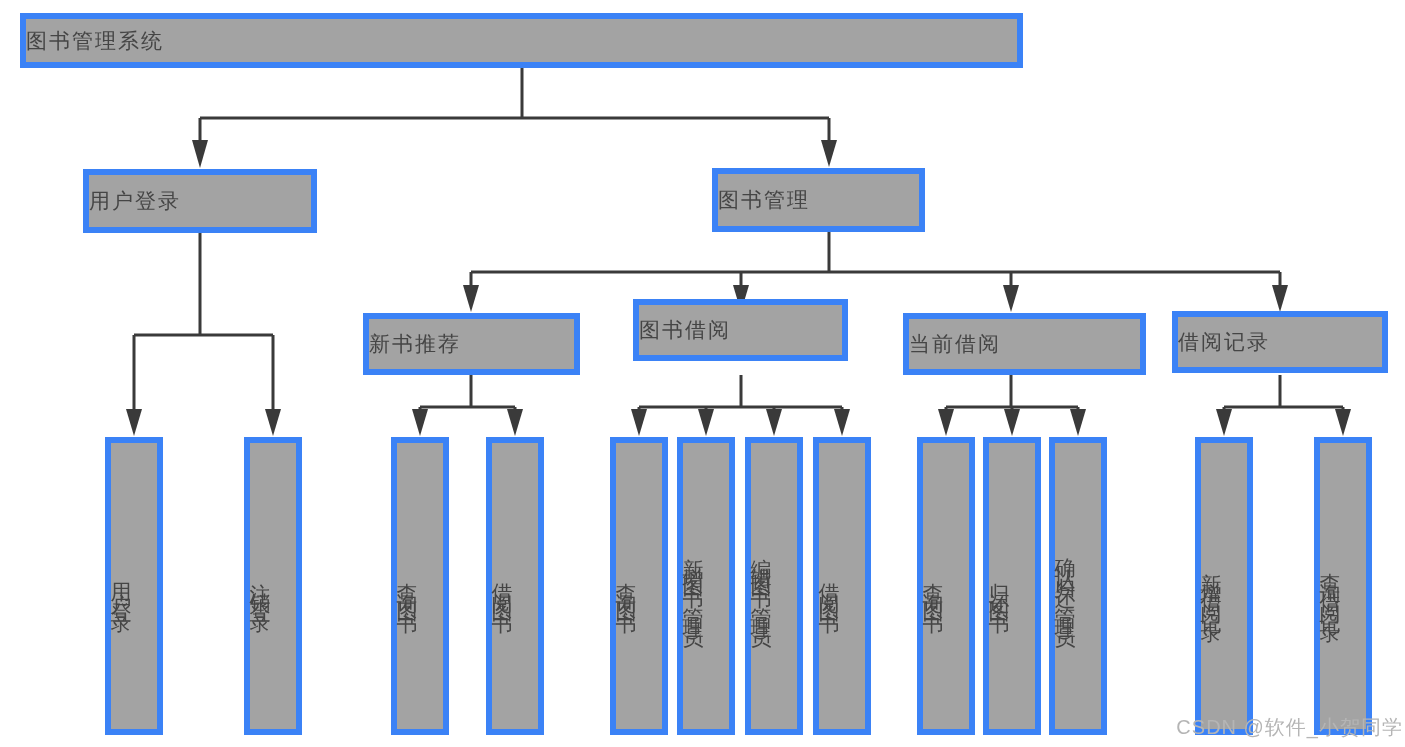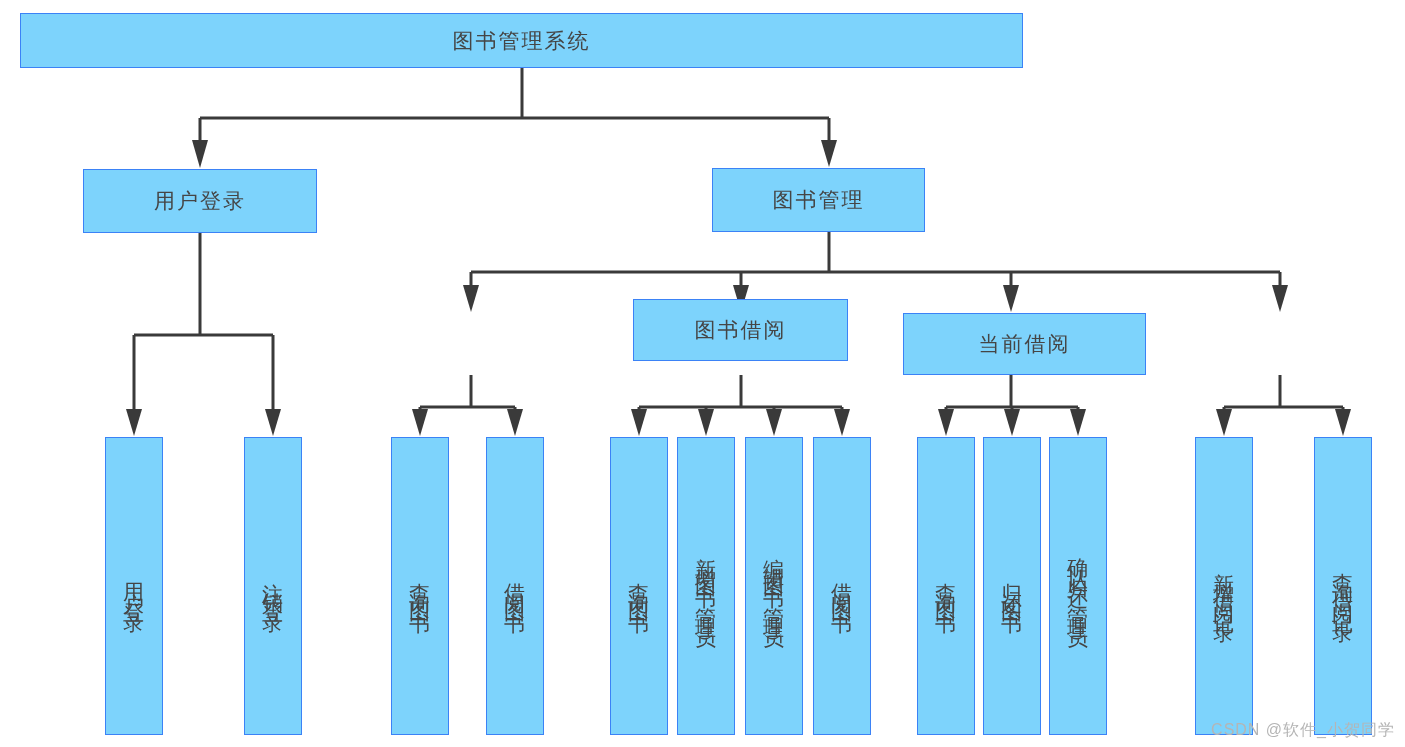--- a/index.html
+++ b/index.html
@@ -9,48 +9,47 @@
     height: 747px;
     background: #ffffff;
     overflow: hidden;
     font-family: "Liberation Sans", sans-serif;
     color: #454545;
   }
   #wires { position: absolute; left: 0; top: 0; z-index: 1; }
   .box {
     position: absolute;
     box-sizing: border-box;
-    border: 1px solid #3b82f6;
-    background: #7dd3fc;
+    border: 6px solid #3b82f6;
+    background: #a3a3a3;
     display: flex;
     align-items: center;
-    justify-content: center;
     z-index: 2;
   }
   .hbox span {
     font-size: 21px;
     letter-spacing: 2px;
     color: #454545;
     white-space: nowrap;
   }
   .vbox { top: 437px; width: 58px; height: 298px; }
   .vbox span {
     writing-mode: vertical-rl;
     text-orientation: mixed;
     font-size: 21px;
     letter-spacing: 10px;
     color: #454545;
     line-height: 1;
   }
   .watermark {
     position: absolute;
-    right: 10px;
+    right: 2px;
     bottom: 6px;
     z-index: 3;
-    font-size: 16px;
+    font-size: 20px;
     letter-spacing: 1px;
     color: #b5b5b5;
     white-space: nowrap;
   }
 </style>
 </head>
 <body>
 
 <div id="canvas">
 
@@ -101,25 +100,31 @@
     <span>图书管理系统</span>
   </div>
 
   <div class="box hbox" style="left:83px; top:169px; width:234px; height:64px;">
     <span>用户登录</span>
   </div>
   <div class="box hbox" style="left:712px; top:168px; width:213px; height:64px;">
     <span>图书管理</span>
   </div>
 
+  <div class="box hbox" style="left:363px; top:313px; width:217px; height:62px;">
+    <span>新书推荐</span>
+  </div>
   <div class="box hbox" style="left:633px; top:299px; width:215px; height:62px;">
     <span>图书借阅</span>
   </div>
   <div class="box hbox" style="left:903px; top:313px; width:243px; height:62px;">
     <span>当前借阅</span>
+  </div>
+  <div class="box hbox" style="left:1172px; top:311px; width:216px; height:62px;">
+    <span>借阅记录</span>
   </div>
 
   <div class="box vbox" style="left:105px;">
     <span>用户登录</span>
   </div>
   <div class="box vbox" style="left:244px;">
     <span>注销登录</span>
   </div>
 
   <div class="box vbox" style="left:391px;">

